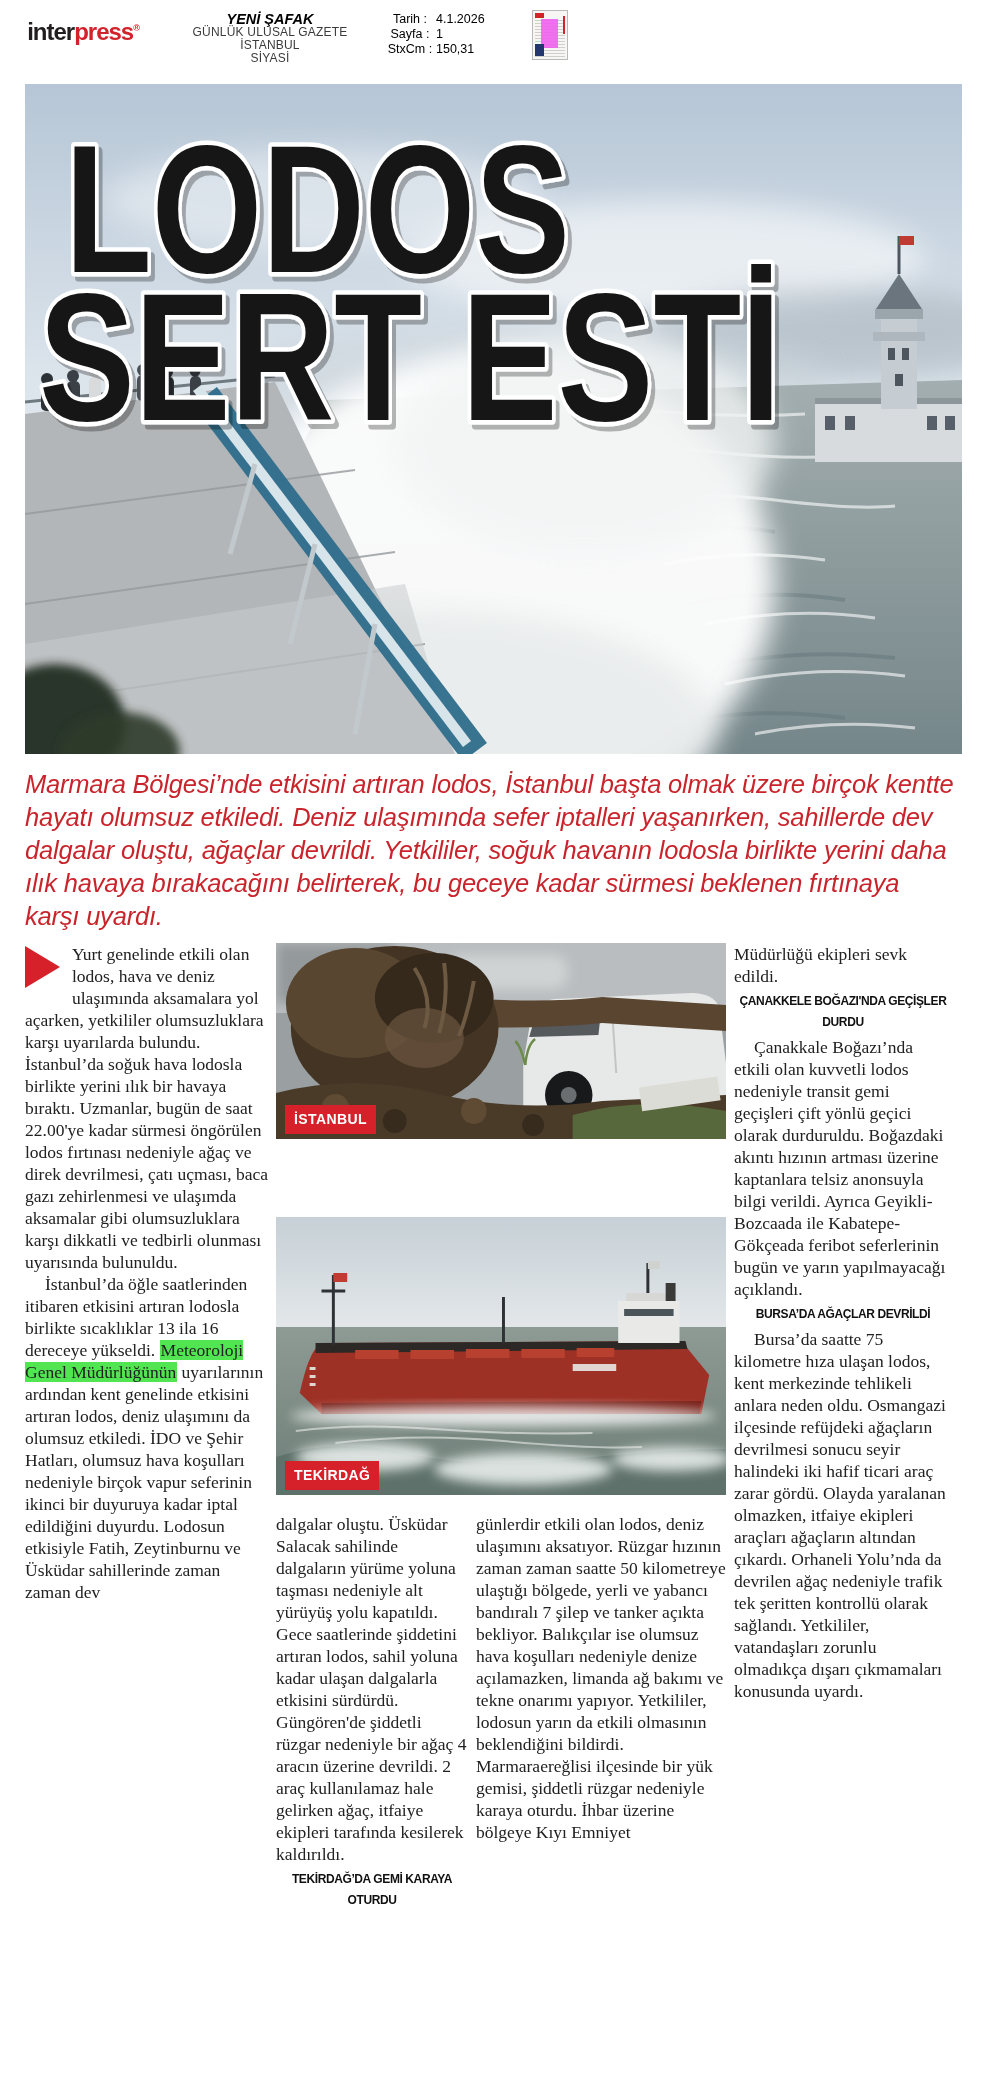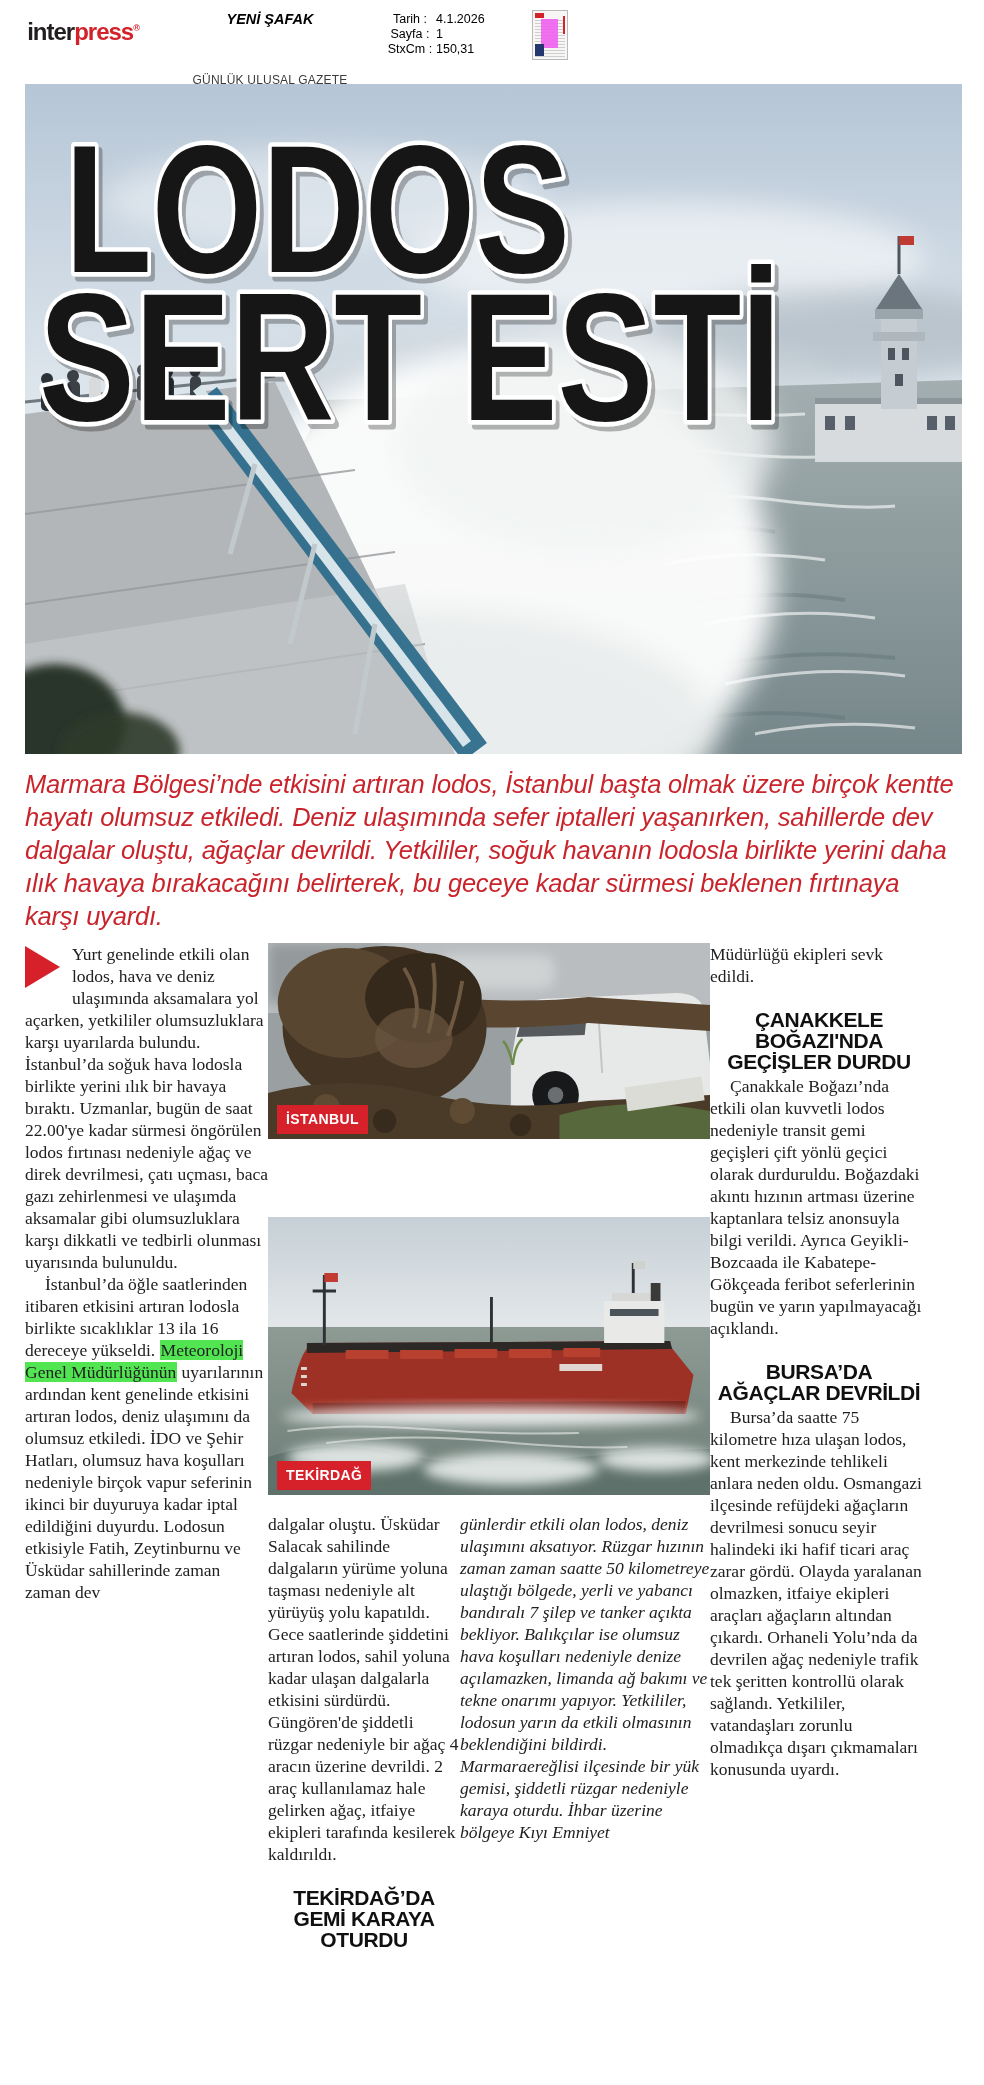--- a/index.html
+++ b/index.html
@@ -9,53 +9,53 @@
     -webkit-font-smoothing:antialiased;
   }
   
   .clip-header{display:flex;align-items:flex-start;padding:8px 0 0 10px;height:58px;text-align:center;}
   .logo{width:146px;margin-top:10px;font-family:"Liberation Sans",sans-serif;font-weight:bold;font-size:24px;letter-spacing:-1px;white-space:nowrap;}
   .logo .lg-black{color:#221e1f;}
   .logo .lg-red{color:#d2232a;}
   .logo sup{font-size:9px;color:#d2232a;vertical-align:super;}
   .pub{width:228px;margin-top:4px;font-family:"Liberation Sans",sans-serif;color:#3b3b3b;}
   .pub .pub-name{font-weight:bold;font-size:14.5px;color:#000000;line-height:14px;font-style:italic;}
-  .pub .pub-line{font-size:12px;line-height:13px;letter-spacing:.2px;margin-top:48px;}
+  .pub .pub-line{font-size:12px;line-height:13px;letter-spacing:.2px;}
   .meta{margin-top:4px;width:136px;font-family:"Liberation Sans",sans-serif;font-size:12.5px;color:#000000;}
   .meta-row{display:flex;line-height:15px;}
   .meta-label{width:52px;}
   .thumb{position:relative;width:34px;height:48px;margin-left:12px;margin-top:2px;background:#f7f6f4;border:1px solid #b9b9b9;overflow:hidden;}
   .thumb .t-mast{position:absolute;left:2px;top:2px;width:9px;height:5px;background:#d2232a;}
   .thumb .t-lines{position:absolute;left:2px;top:9px;right:2px;bottom:2px;
      background:repeating-linear-gradient(#bdbdbd 0 1px,transparent 1px 3px);opacity:.7;}
   .thumb .t-mark{position:absolute;left:8px;top:8px;width:17px;height:29px;background:#ef64ee;opacity:.92;}
   .thumb .t-blue{position:absolute;left:2px;top:33px;width:9px;height:12px;background:#24366e;}
   .thumb .t-red2{position:absolute;right:2px;top:5px;width:2px;height:18px;background:#d2232a;}
   
   .main-photo{position:relative;margin:18px 22px 0 25px;height:670px;background:#cfd8e0;overflow:hidden;}
   .main-photo svg{display:block;width:100%;height:100%;}
   .hl{font-family:"Liberation Sans",sans-serif;font-weight:bold;font-size:182px;fill:#161616;
       stroke:#ffffff;stroke-width:9px;paint-order:stroke;stroke-linejoin:round;}
   
   .lead{margin:14px 25px 0;font-family:"Liberation Sans",sans-serif;font-style:italic;
         font-size:25.5px;line-height:33px;color:#c9242b;letter-spacing:-0.2px;}
   
-  .article{margin:10px 25px 0;display:grid;grid-template-columns:243px 192px 250px 218px;column-gap:0;
+  .article{margin:10px 25px 0;display:grid;grid-template-columns:243px 192px 250px 218px;column-gap:8px;
            font-size:17.5px;line-height:22px;color:#212121;}
   .a-col1{grid-column:1;grid-row:1/3;}
   .a-photos{grid-column:2/4;grid-row:1;margin-bottom:18px;}
   .a-col2{grid-column:2;grid-row:2;}
-  .a-col3{grid-column:3;grid-row:2;font-style:italic;}
+  .a-col3{grid-column:3;grid-row:2;}
   .a-col4{grid-column:4;grid-row:1/3;}
   .article p{margin:0;}
   .article p.ind{text-indent:20px;}
   .tri{float:left;width:0;height:0;border-top:21px solid transparent;border-bottom:21px solid transparent;
        border-left:35px solid #d6212b;margin:3px 12px 2px 0;}
-  .subhead{font-family:"Liberation Sans",sans-serif;font-weight:bold;font-size:21px;line-height:21px;
-           text-align:center;color:#101010;margin:22px 4px 3px;letter-spacing:-0.4px;}
+  .subhead{font-family:"Liberation Sans",sans-serif;font-weight:bold;font-size:12px;line-height:21px;
+           text-align:center;color:#101010;margin:4px 4px 3px;letter-spacing:-0.4px;}
   .hilite{background:#52e552;padding:0 1px;}
   .photo-wrap{position:relative;overflow:hidden;}
   .photo-wrap svg{display:block;width:100%;height:100%;}
   .ph1{height:196px;}
   .ph2{height:278px;margin-top:78px;}
   .badge{position:absolute;left:9px;bottom:5px;background:#d6212b;color:#ffffff;
          font-family:"Liberation Sans",sans-serif;font-weight:bold;font-size:14px;
          padding:3px 9px 4px;letter-spacing:.4px;}
 </style>
 </head>

